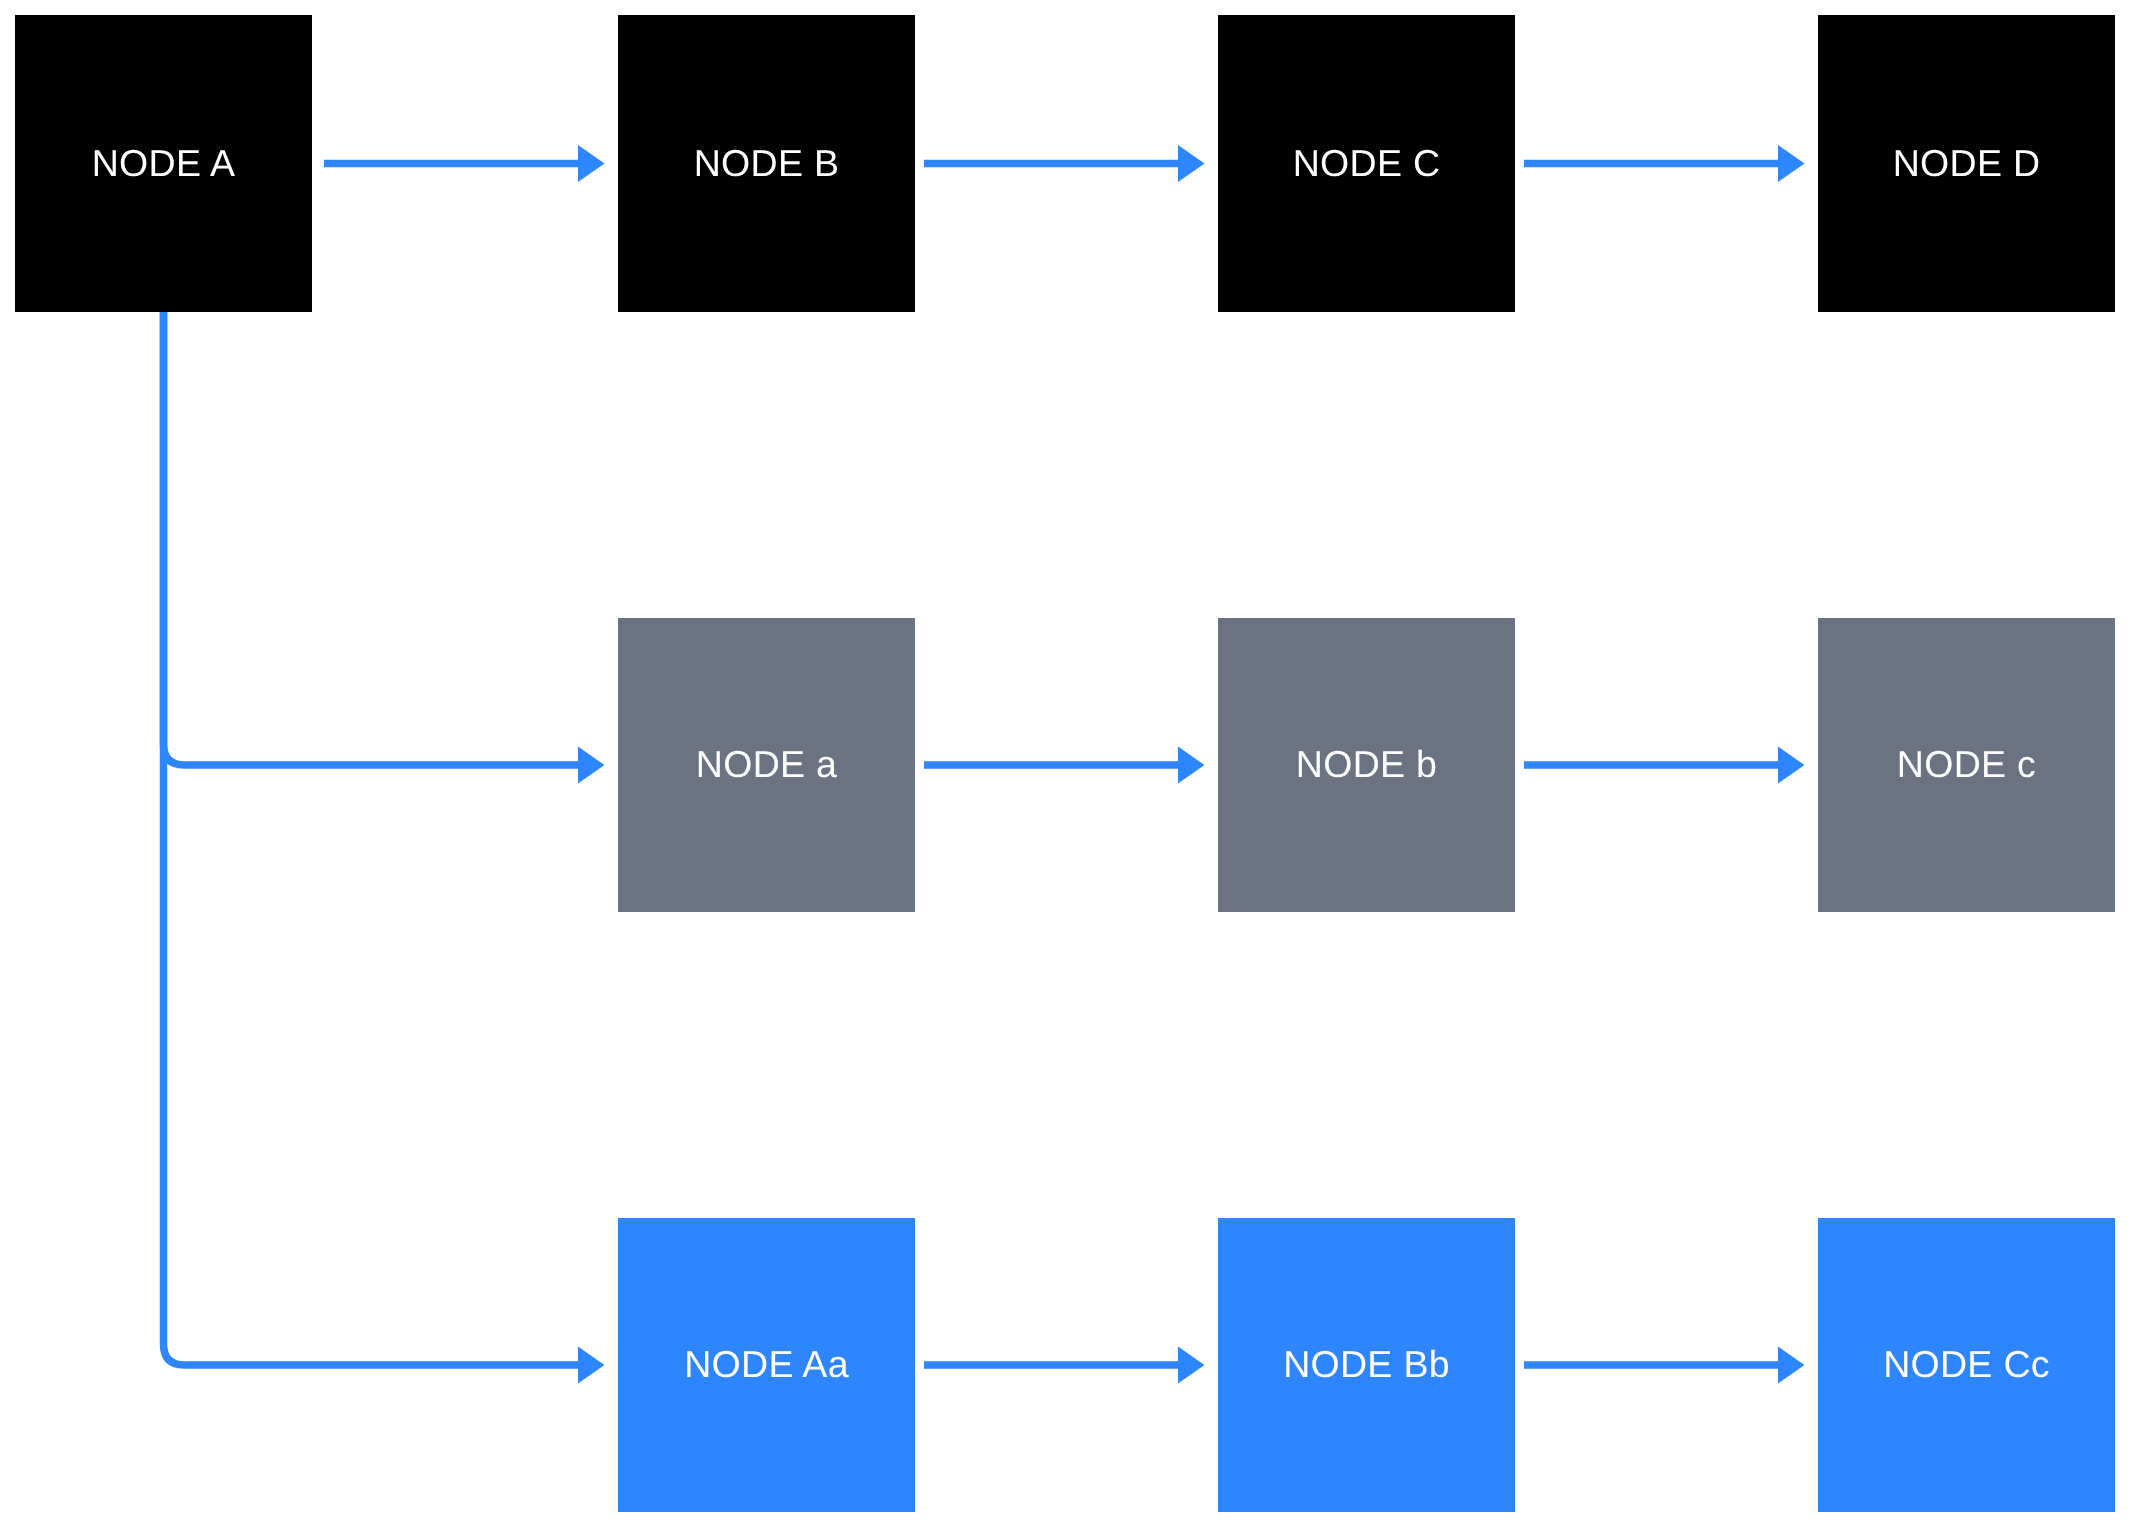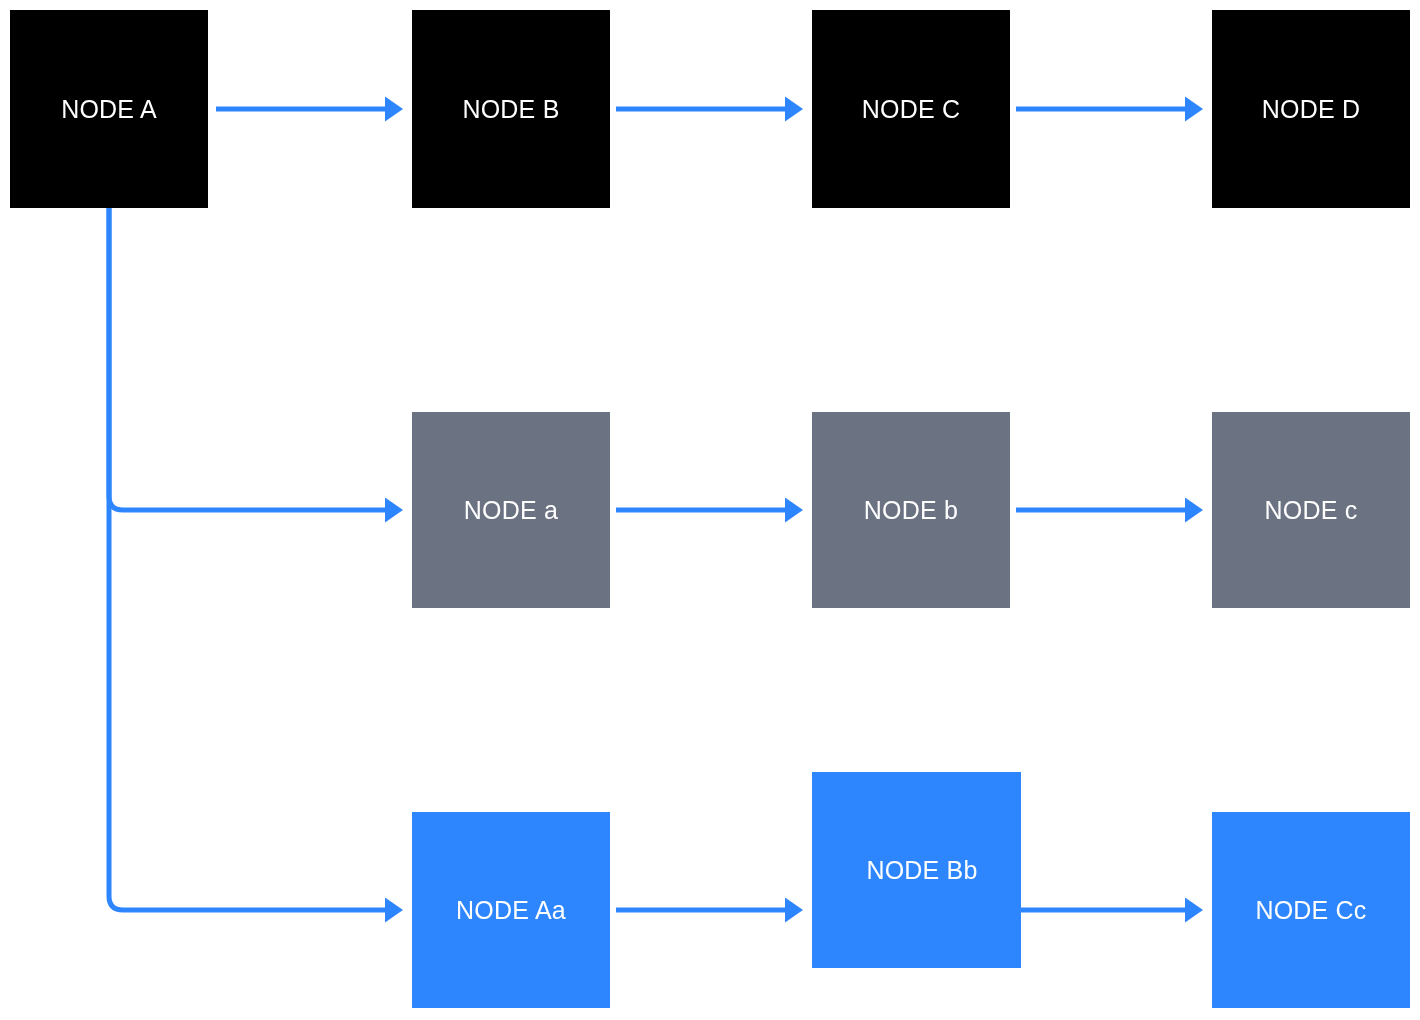--- a/index.html
+++ b/index.html
@@ -67,17 +67,17 @@
 
   <div id="nodes-group">
       <div class="node" style="left: 10px; top: 10px; width: 198px; height: 198px; background: rgb(0, 0, 0); color: rgb(255, 255, 255);">NODE A</div>
       <div class="node" style="left: 412px; top: 10px; width: 198px; height: 198px; background: rgb(0, 0, 0); color: rgb(255, 255, 255);">NODE B</div>
       <div class="node" style="left: 812px; top: 10px; width: 198px; height: 198px; background: rgb(0, 0, 0); color: rgb(255, 255, 255);">NODE C</div>
       <div class="node" style="left: 1212px; top: 10px; width: 198px; height: 198px; background: rgb(0, 0, 0); color: rgb(255, 255, 255);">NODE D</div>
       <div class="node" style="left: 412px; top: 412px; width: 198px; height: 196px; background: rgb(107, 115, 130); color: rgb(255, 255, 255);">NODE a</div>
       <div class="node" style="left: 812px; top: 412px; width: 198px; height: 196px; background: rgb(107, 115, 130); color: rgb(255, 255, 255);">NODE b</div>
       <div class="node" style="left: 1212px; top: 412px; width: 198px; height: 196px; background: rgb(107, 115, 130); color: rgb(255, 255, 255);">NODE c</div>
       <div class="node" style="left: 412px; top: 812px; width: 198px; height: 196px; background: rgb(46, 134, 255); color: #ffffff;">NODE Aa</div>
-      <div class="node" style="left: 812px; top: 772px; width: 198px; height: 196px; background: rgb(46, 134, 255); color: rgb(255, 255, 255); padding-left: 11px;">NODE Bb</div>
+      <div class="node" style="left: 812px; top: 812px; width: 198px; height: 196px; background: rgb(46, 134, 255); color: rgb(255, 255, 255);">NODE Bb</div>
       <div class="node" style="left: 1212px; top: 812px; width: 198px; height: 196px; background: rgb(46, 134, 255); color: #ffffff;">NODE Cc</div>
     </div>
 
 </div>
 
 </body></html>

